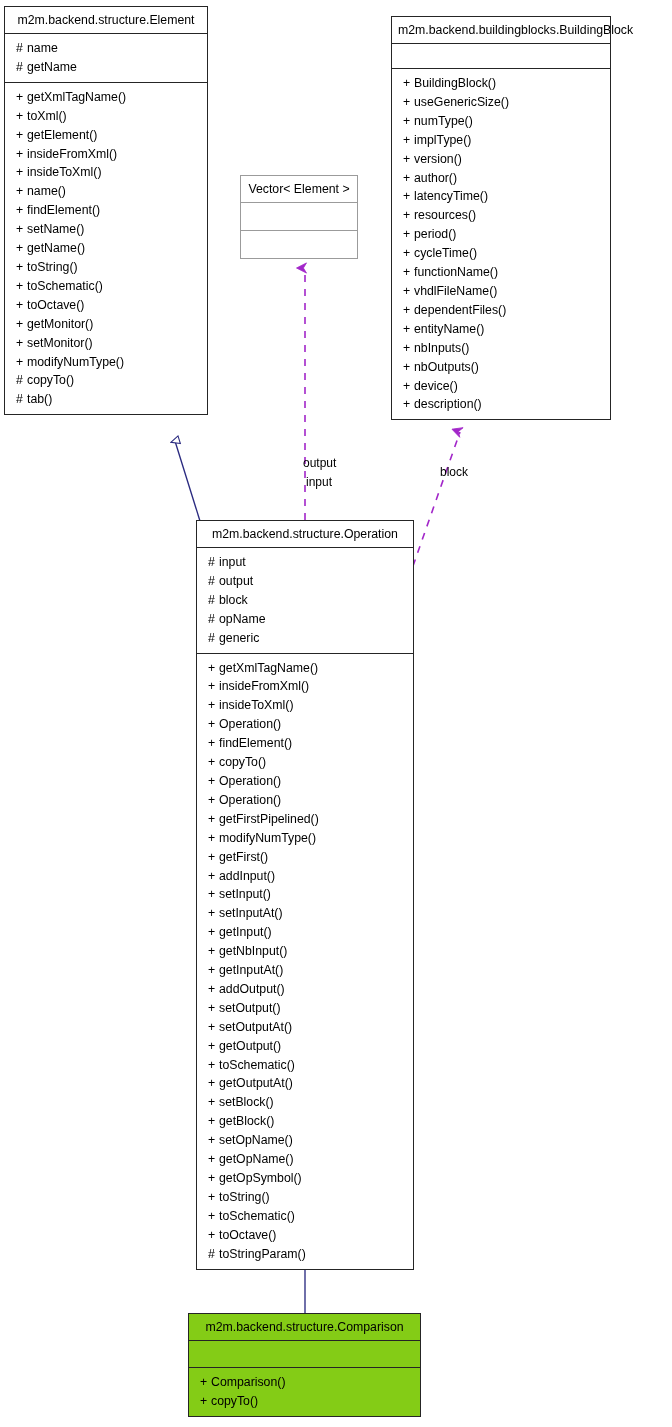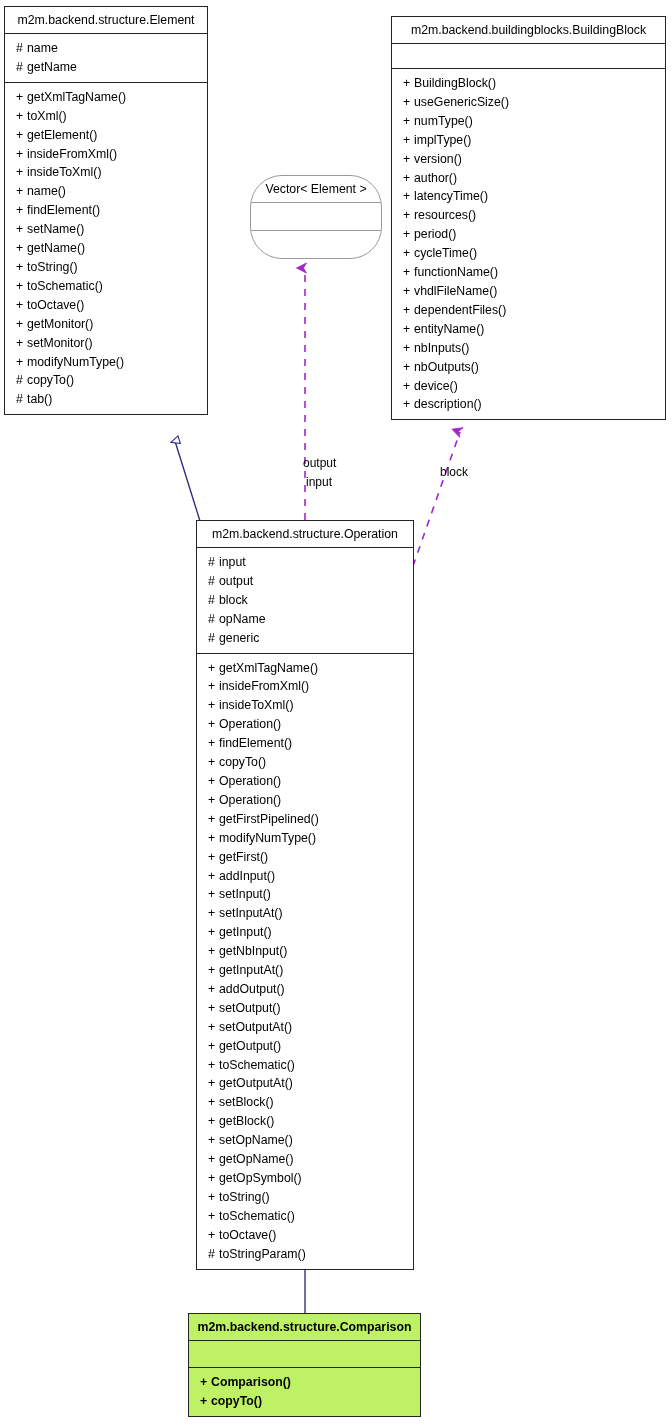--- a/index.html
+++ b/index.html
@@ -27,22 +27,21 @@
     pointer-events: none;
   }
   .uml-class {
     position: absolute;
     box-sizing: border-box;
     background: #ffffff;
     border: 1px solid #252525;
     z-index: 5;
   }
   .uml-class.filled {
-    background: #bef264;
-    font-weight: bold;
+    background: #84cc16;
   }
   .uml-class.light-border {
     border: 1px solid #9b9b9b;
   }
   .cls-title {
     box-sizing: border-box;
     text-align: center;
     font-size: 12.3px;
     color: #000000;
     padding: 6px 6px 6px 6px;
@@ -144,21 +143,21 @@
       <div class="mem"><span class="vis">+</span><span>toSchematic()</span></div>
       <div class="mem"><span class="vis">+</span><span>toOctave()</span></div>
       <div class="mem"><span class="vis">+</span><span>getMonitor()</span></div>
       <div class="mem"><span class="vis">+</span><span>setMonitor()</span></div>
       <div class="mem"><span class="vis">+</span><span>modifyNumType()</span></div>
       <div class="mem"><span class="vis">#</span><span>copyTo()</span></div>
       <div class="mem"><span class="vis">#</span><span>tab()</span></div>
     </div>
   </div>
 
-  <div class="uml-class" style="left:391px; top:16px; width:275px;">
+  <div class="uml-class" style="left:391px; top:16px; width:220px;">
     <div class="cls-title">m2m.backend.buildingblocks.BuildingBlock</div>
     <div class="cls-sep"></div>
     <div class="cls-section empty"></div>
     <div class="cls-sep"></div>
     <div class="cls-section">
       <div class="mem"><span class="vis">+</span><span>BuildingBlock()</span></div>
       <div class="mem"><span class="vis">+</span><span>useGenericSize()</span></div>
       <div class="mem"><span class="vis">+</span><span>numType()</span></div>
       <div class="mem"><span class="vis">+</span><span>implType()</span></div>
       <div class="mem"><span class="vis">+</span><span>version()</span></div>
@@ -171,21 +170,21 @@
       <div class="mem"><span class="vis">+</span><span>vhdlFileName()</span></div>
       <div class="mem"><span class="vis">+</span><span>dependentFiles()</span></div>
       <div class="mem"><span class="vis">+</span><span>entityName()</span></div>
       <div class="mem"><span class="vis">+</span><span>nbInputs()</span></div>
       <div class="mem"><span class="vis">+</span><span>nbOutputs()</span></div>
       <div class="mem"><span class="vis">+</span><span>device()</span></div>
       <div class="mem"><span class="vis">+</span><span>description()</span></div>
     </div>
   </div>
 
-  <div class="uml-class light-border" style="left:250px; top:175px; width:132px;border-radius:32px;">
+  <div class="uml-class light-border" style="left:240px; top:175px; width:118px;">
     <div class="cls-title">Vector&lt; Element &gt;</div>
     <div class="cls-sep"></div>
     <div class="cls-section empty" style="height:27px;"></div>
     <div class="cls-sep"></div>
     <div class="cls-section empty" style="height:27px;"></div>
   </div>
 
   <div class="uml-class" style="left:196px; top:520px; width:218px;">
     <div class="cls-title">m2m.backend.structure.Operation</div>
     <div class="cls-sep"></div>

